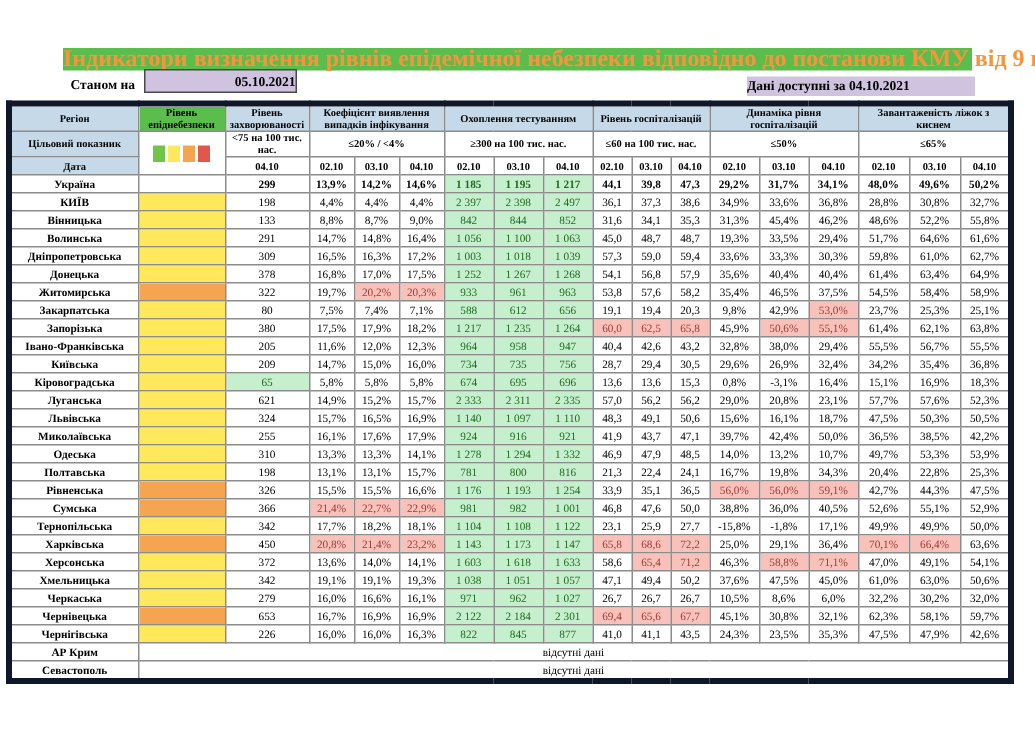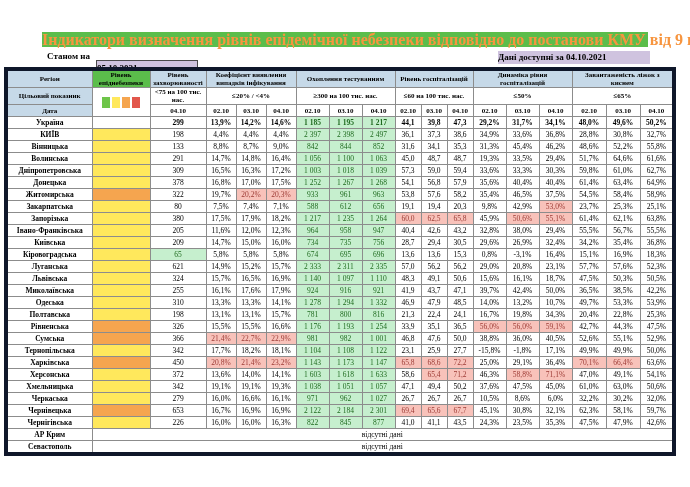--- a/index.html
+++ b/index.html
@@ -8,23 +8,23 @@
     font-family:"Liberation Serif", serif;color:#000;
   }
   .page{position:relative;width:690px;height:487px;}
   .title{
     position:absolute;top:32px;left:42px;width:606px;height:15px;line-height:15px;
     background:var(--title-bg,#5BBD4B);color:var(--title-text,#F7953F);
     font-weight:bold;font-size:16px;text-align:center;white-space:nowrap;
   }
   .asof-label{position:absolute;top:51px;left:47px;font-size:9px;font-weight:bold;text-align:center;}
   .asof-box{
-    position:absolute;top:60px;left:96px;width:100px;height:14px;line-height:14px;
+    position:absolute;top:46px;left:96px;width:100px;height:14px;line-height:14px;
     background:var(--lavender,#CFC3DF);border:1px solid #4a4a4a;
-    font-size:9px;font-weight:bold;text-align:left;
+    font-size:9px;font-weight:bold;text-align:right;
   }
   .avail-box{
     position:absolute;top:51px;left:498px;width:152px;height:13px;line-height:13px;
     background:var(--lavender,#CFC3DF);font-size:9px;font-weight:bold;white-space:nowrap;
   }
   table.ind{
     position:absolute;top:67px;left:4px;width:664px;
     border-collapse:collapse;table-layout:fixed;
     font-size:7.5px;
   }

